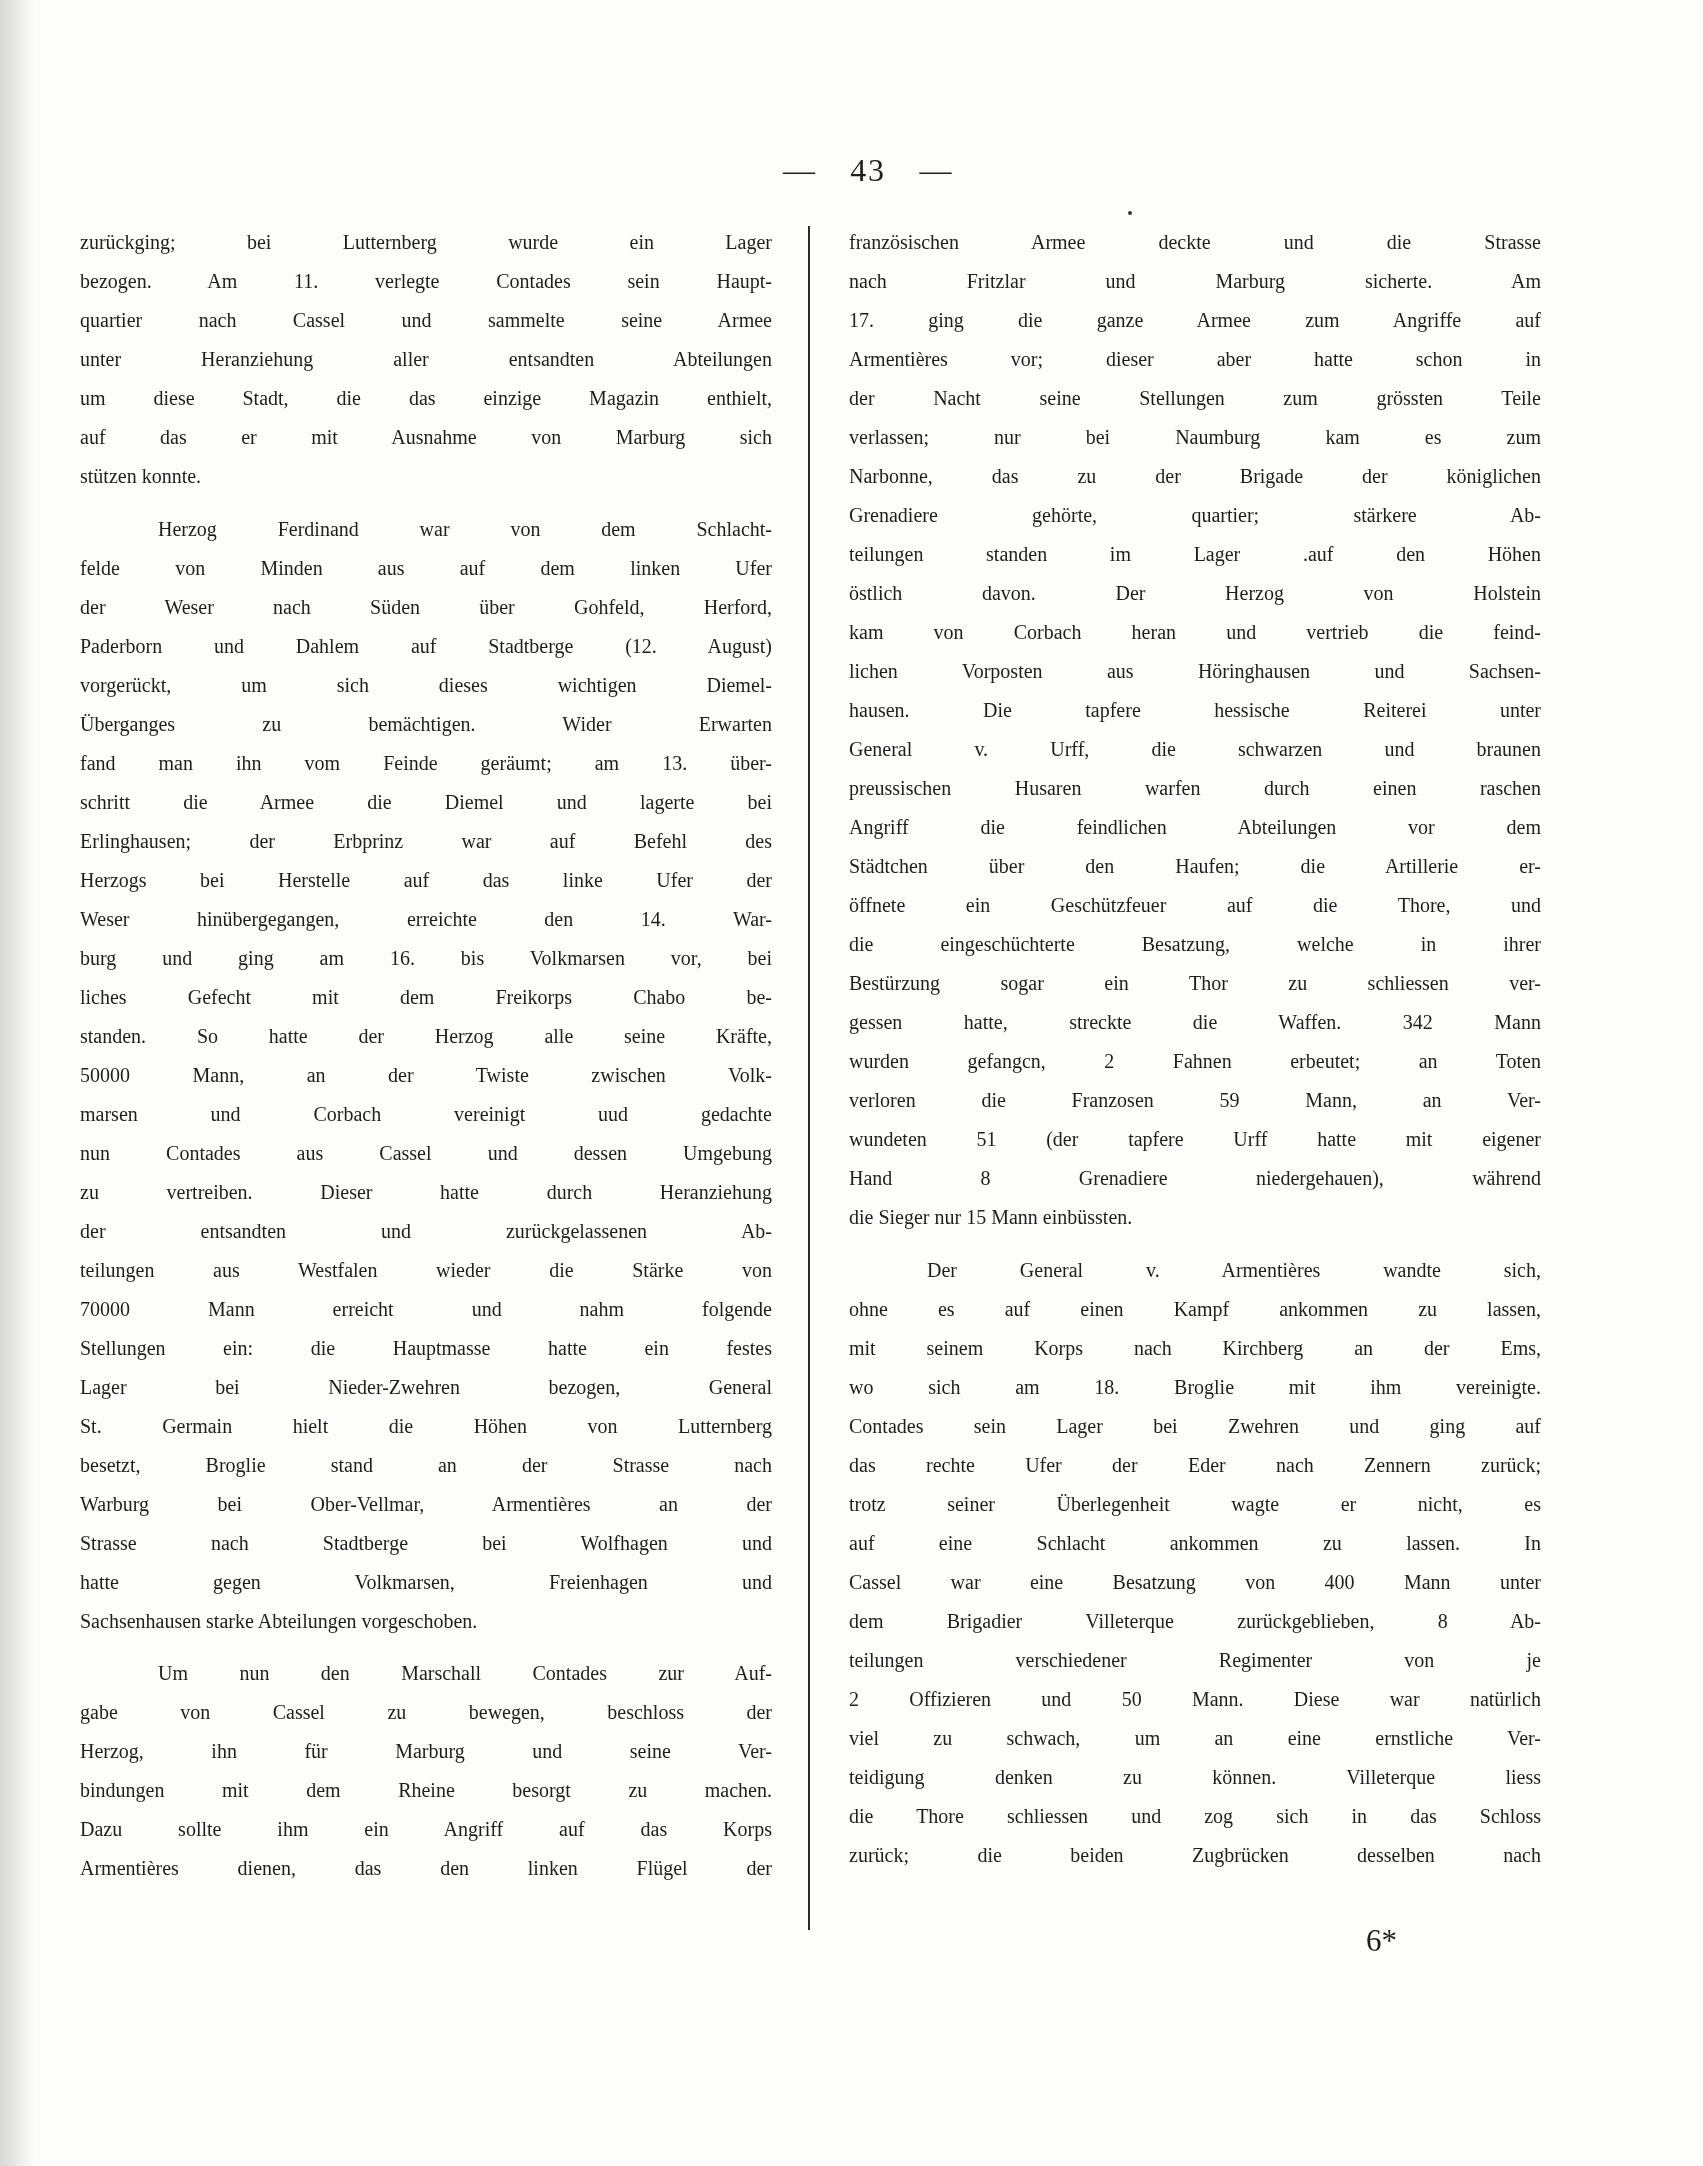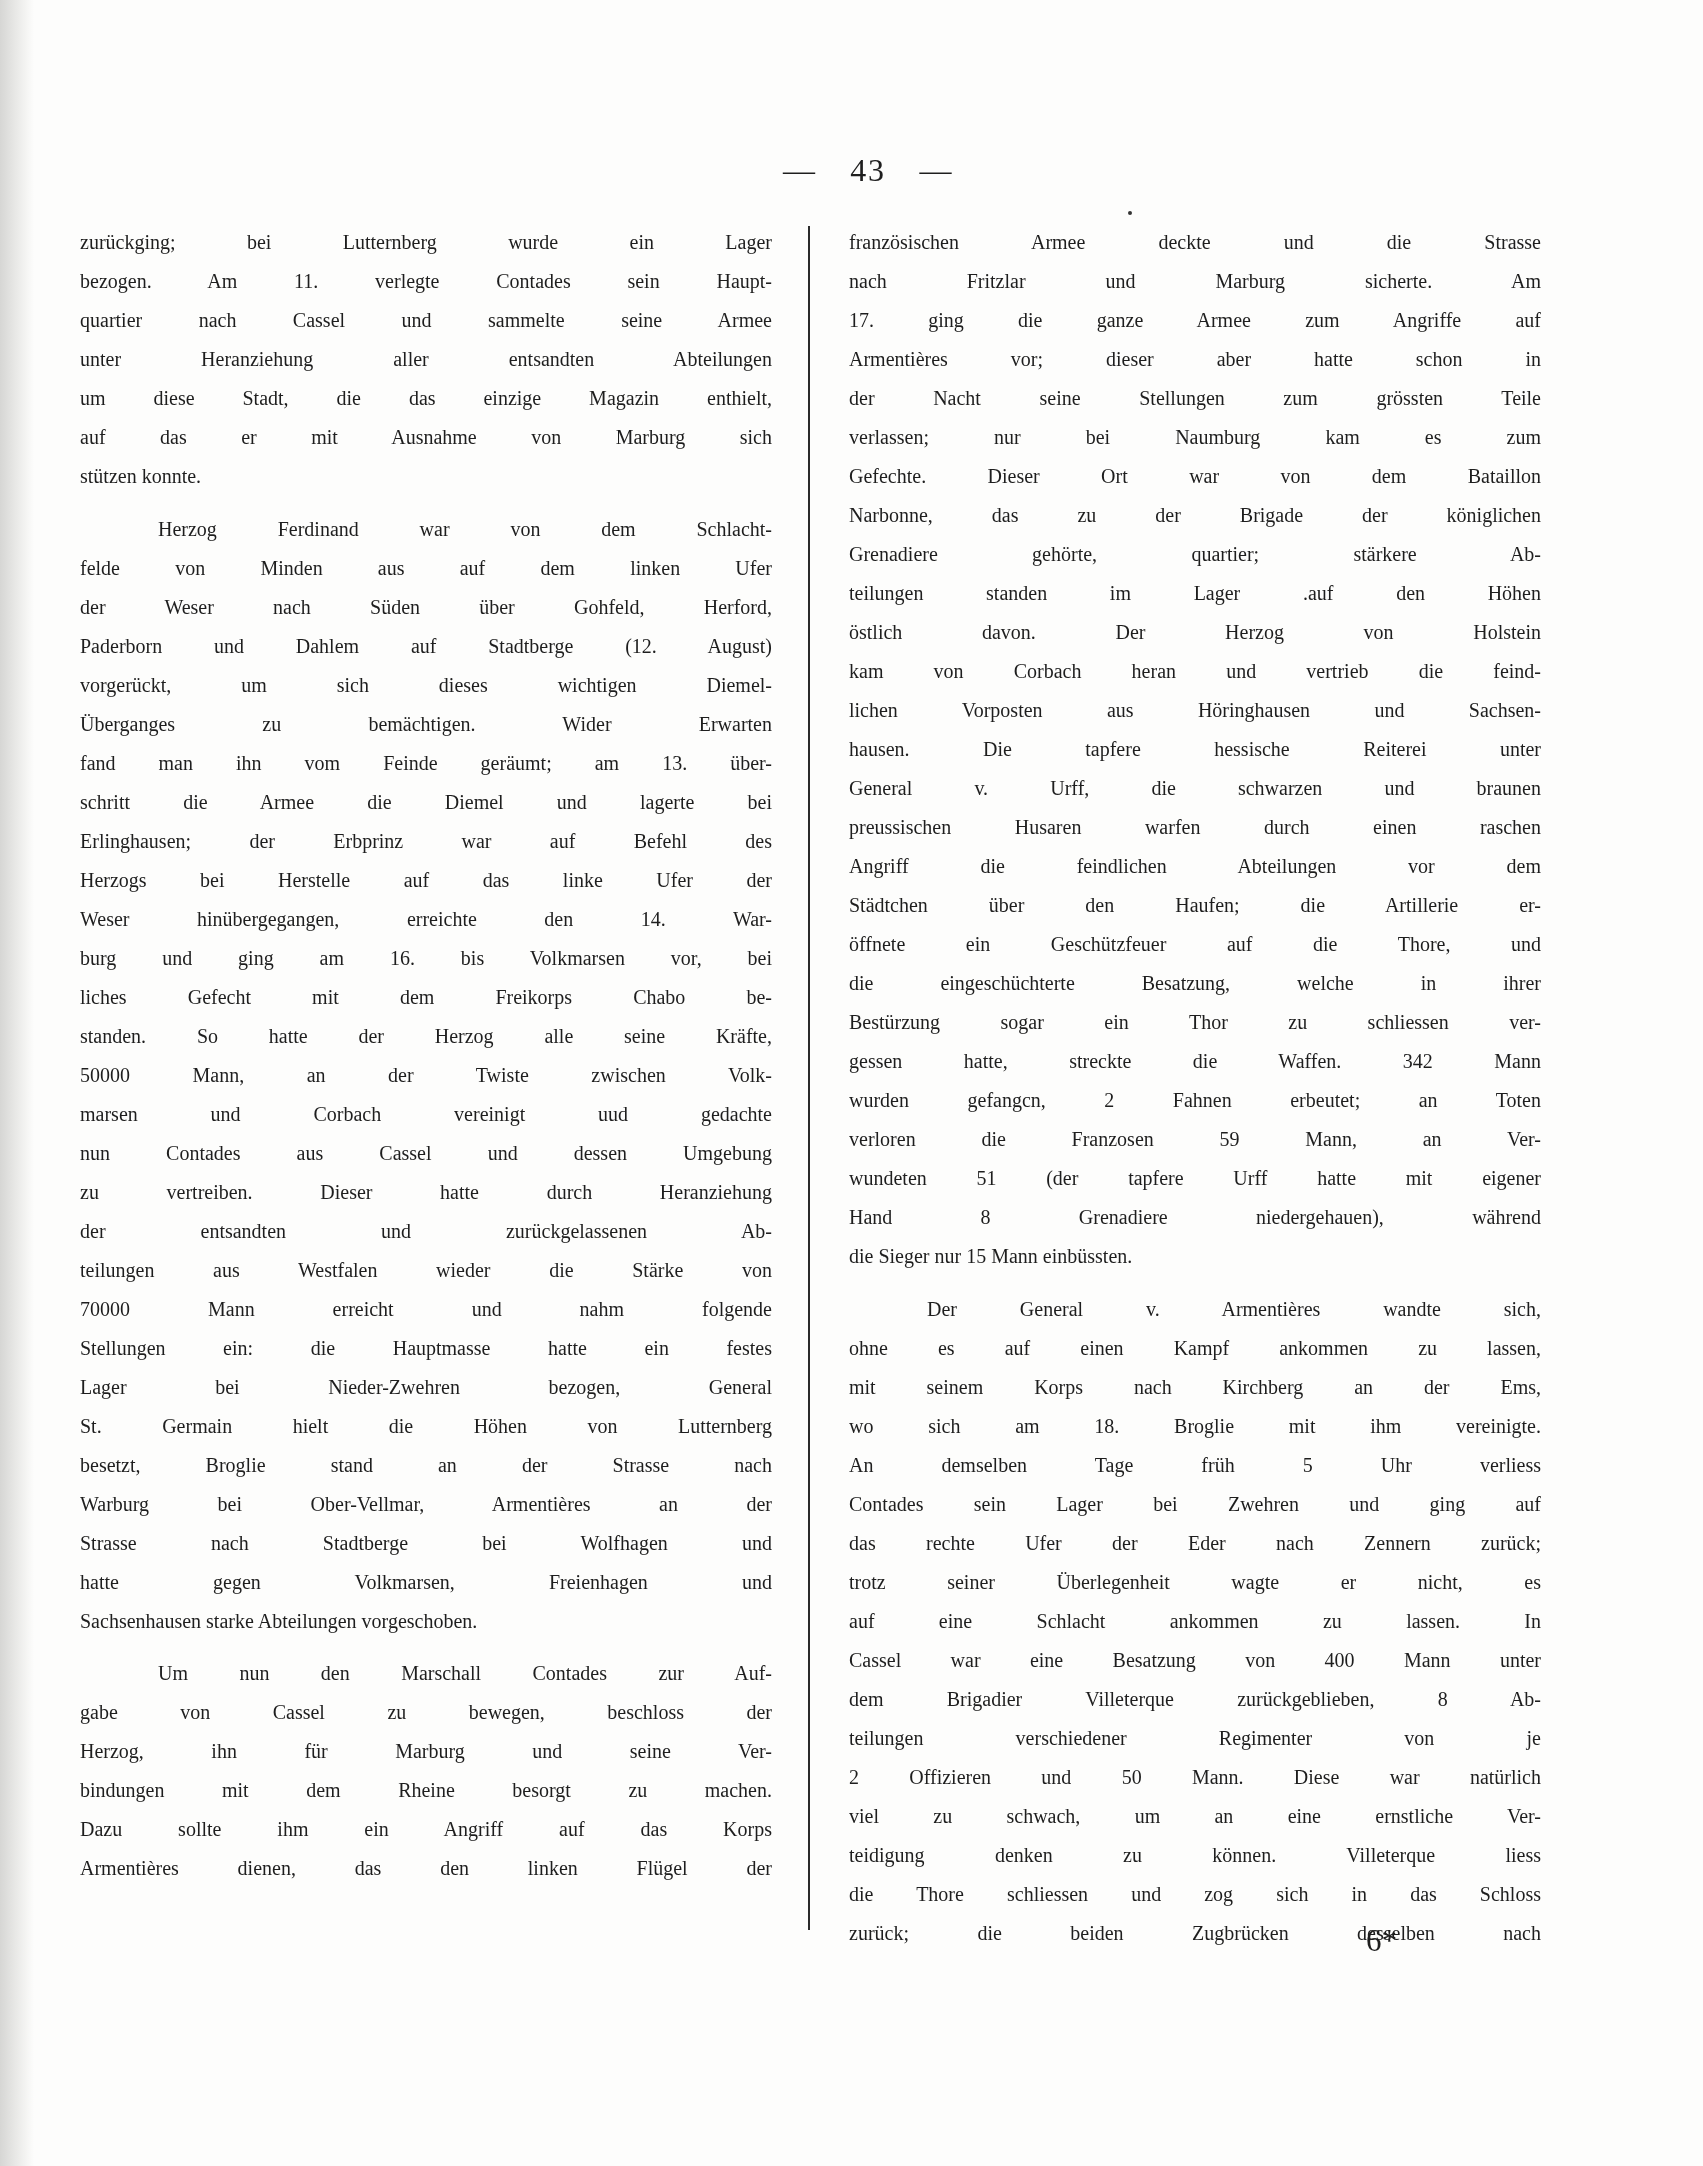--- a/index.html
+++ b/index.html
@@ -157,21 +157,20 @@
 <div class="column-rule"></div>
 
 <div class="column col-right">
     <p>
       <span class="line">französischen Armee deckte und die Strasse</span>
       <span class="line">nach Fritzlar und Marburg sicherte. Am</span>
       <span class="line">17. ging die ganze Armee zum Angriffe auf</span>
       <span class="line">Armentières vor; dieser aber hatte schon in</span>
       <span class="line">der Nacht seine Stellungen zum grössten Teile</span>
       <span class="line">verlassen; nur bei Naumburg kam es zum</span>
-      <span class="line">Gefechte. Dieser Ort war von dem Bataillon</span>
       <span class="line">Narbonne, das zu der Brigade der königlichen</span>
       <span class="line">Grenadiere gehörte, quartier; stärkere Ab-</span>
       <span class="line">teilungen standen im Lager .auf den Höhen</span>
       <span class="line">östlich davon. Der Herzog von Holstein</span>
       <span class="line">kam von Corbach heran und vertrieb die feind-</span>
       <span class="line">lichen Vorposten aus Höringhausen und Sachsen-</span>
       <span class="line">hausen. Die tapfere hessische Reiterei unter</span>
       <span class="line">General v. Urff, die schwarzen und braunen</span>
       <span class="line">preussischen Husaren warfen durch einen raschen</span>
       <span class="line">Angriff die feindlichen Abteilungen vor dem</span>
@@ -184,21 +183,20 @@
       <span class="line">verloren die Franzosen 59 Mann, an Ver-</span>
       <span class="line">wundeten 51 (der tapfere Urff hatte mit eigener</span>
       <span class="line">Hand 8 Grenadiere niedergehauen), während</span>
       <span class="line last">die Sieger nur 15 Mann einbüssten.</span>
     </p>
     <p>
       <span class="line indent">Der General v. Armentières wandte sich,</span>
       <span class="line">ohne es auf einen Kampf ankommen zu lassen,</span>
       <span class="line">mit seinem Korps nach Kirchberg an der Ems,</span>
       <span class="line">wo sich am 18. Broglie mit ihm vereinigte.</span>
-      <span class="line">An demselben Tage früh 5 Uhr verliess</span>
       <span class="line">Contades sein Lager bei Zwehren und ging auf</span>
       <span class="line">das rechte Ufer der Eder nach Zennern zurück;</span>
       <span class="line">trotz seiner Überlegenheit wagte er nicht, es</span>
       <span class="line">auf eine Schlacht ankommen zu lassen. In</span>
       <span class="line">Cassel war eine Besatzung von 400 Mann unter</span>
       <span class="line">dem Brigadier Villeterque zurückgeblieben, 8 Ab-</span>
       <span class="line">teilungen verschiedener Regimenter von je</span>
       <span class="line">2 Offizieren und 50 Mann. Diese war natürlich</span>
       <span class="line">viel zu schwach, um an eine ernstliche Ver-</span>
       <span class="line">teidigung denken zu können. Villeterque liess</span>

